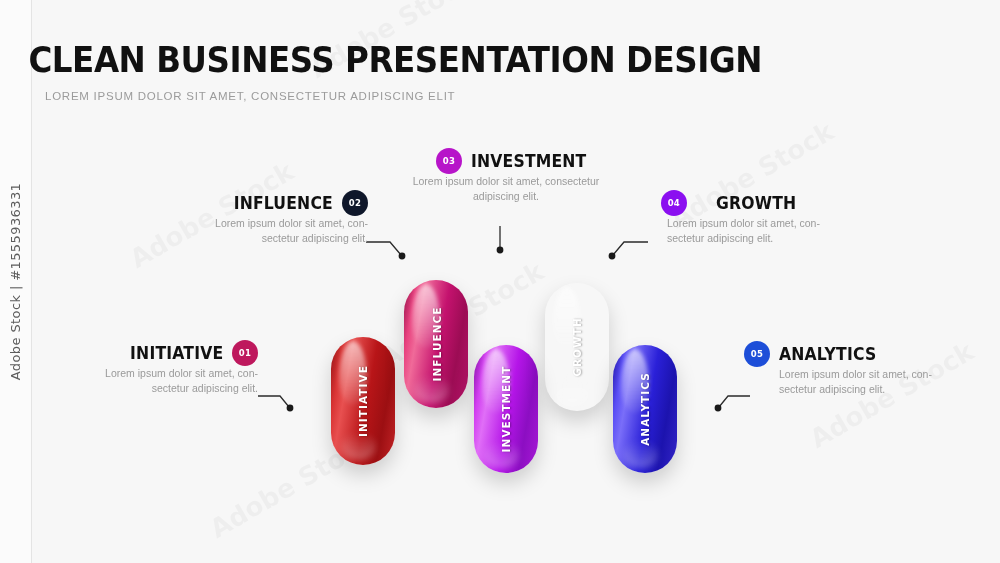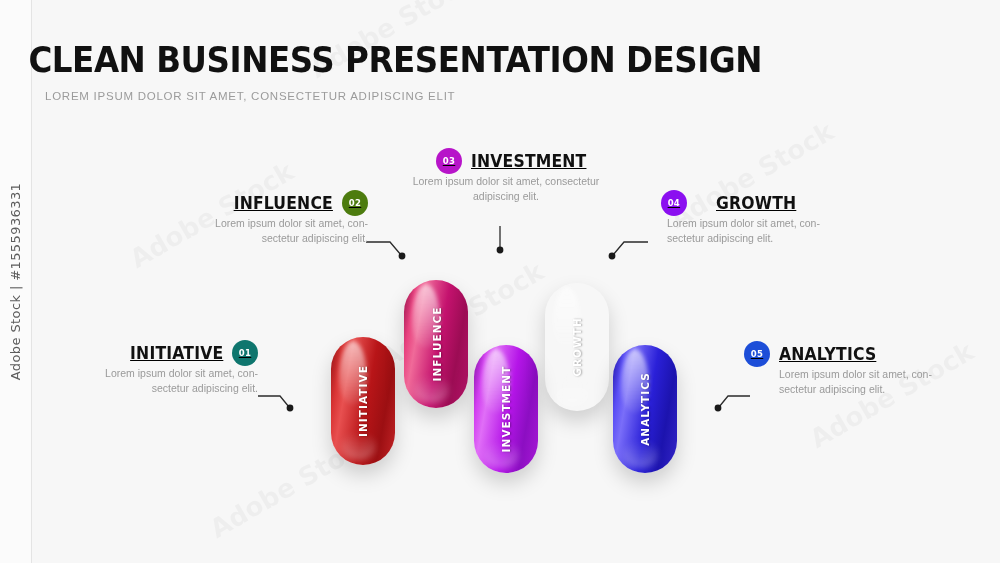--- a/index.html
+++ b/index.html
@@ -53,21 +53,21 @@
   #subtitle {
     margin-top:11px;
     font-size:11.5px;
     letter-spacing:.75px;
     color:#9b9b9b;
     margin-left:45px;
   }
 
   
   .label { position:absolute; }
-  .lab-head { display:flex; align-items:center; gap:9px;text-decoration:underline; }
+  .lab-head { display:flex; align-items:center; gap:9px; }
   .lab-title {
     font-family:"DejaVu Sans", sans-serif;
     font-size:17px;
     font-weight:700;
     color:#111;
     letter-spacing:.2px;
     transform:scaleX(.92);
     transform-origin:left center;
     white-space:nowrap;
   }
@@ -207,29 +207,29 @@
     <div class="gloss"></div>
     <div class="gloss2"></div>
     <span class="caplabel">ANALYTICS</span>
   </div>
 
 </div>
 
 <div class="label" style="left:62px;top:340px;width:196px;">
   <div class="lab-head" style="justify-content:flex-end;">
     <span class="lab-title ro">INITIATIVE</span>
-    <span class="badge" style="background:#0f766e;">01</span>
+    <span class="badge" style="background:#be185d;">01</span>
   </div>
   <div class="lab-body" style="text-align:right;margin-left:11px;">Lorem ipsum dolor sit amet, con-sectetur adipiscing elit.</div>
 </div>
 
 <div class="label" style="left:172px;top:190px;width:196px;">
   <div class="lab-head" style="justify-content:flex-end;">
     <span class="lab-title ro">INFLUENCE</span>
-    <span class="badge" style="background:#4d7c0f;">02</span>
+    <span class="badge" style="background:#0f172a;">02</span>
   </div>
   <div class="lab-body" style="text-align:right;margin-left:11px;">Lorem ipsum dolor sit amet, con-sectetur adipiscing elit.</div>
 </div>
 
 <div class="label" style="left:406px;top:148px;width:200px;">
   <div class="lab-head" style="justify-content:flex-start;padding-left:30px;">
     <span class="badge" style="background:#B714C9;">03</span>
     <span class="lab-title">INVESTMENT</span>
   </div>
   <div class="lab-body" style="text-align:center;width:200px;">Lorem ipsum dolor sit amet, consectetur adipiscing elit.</div>

